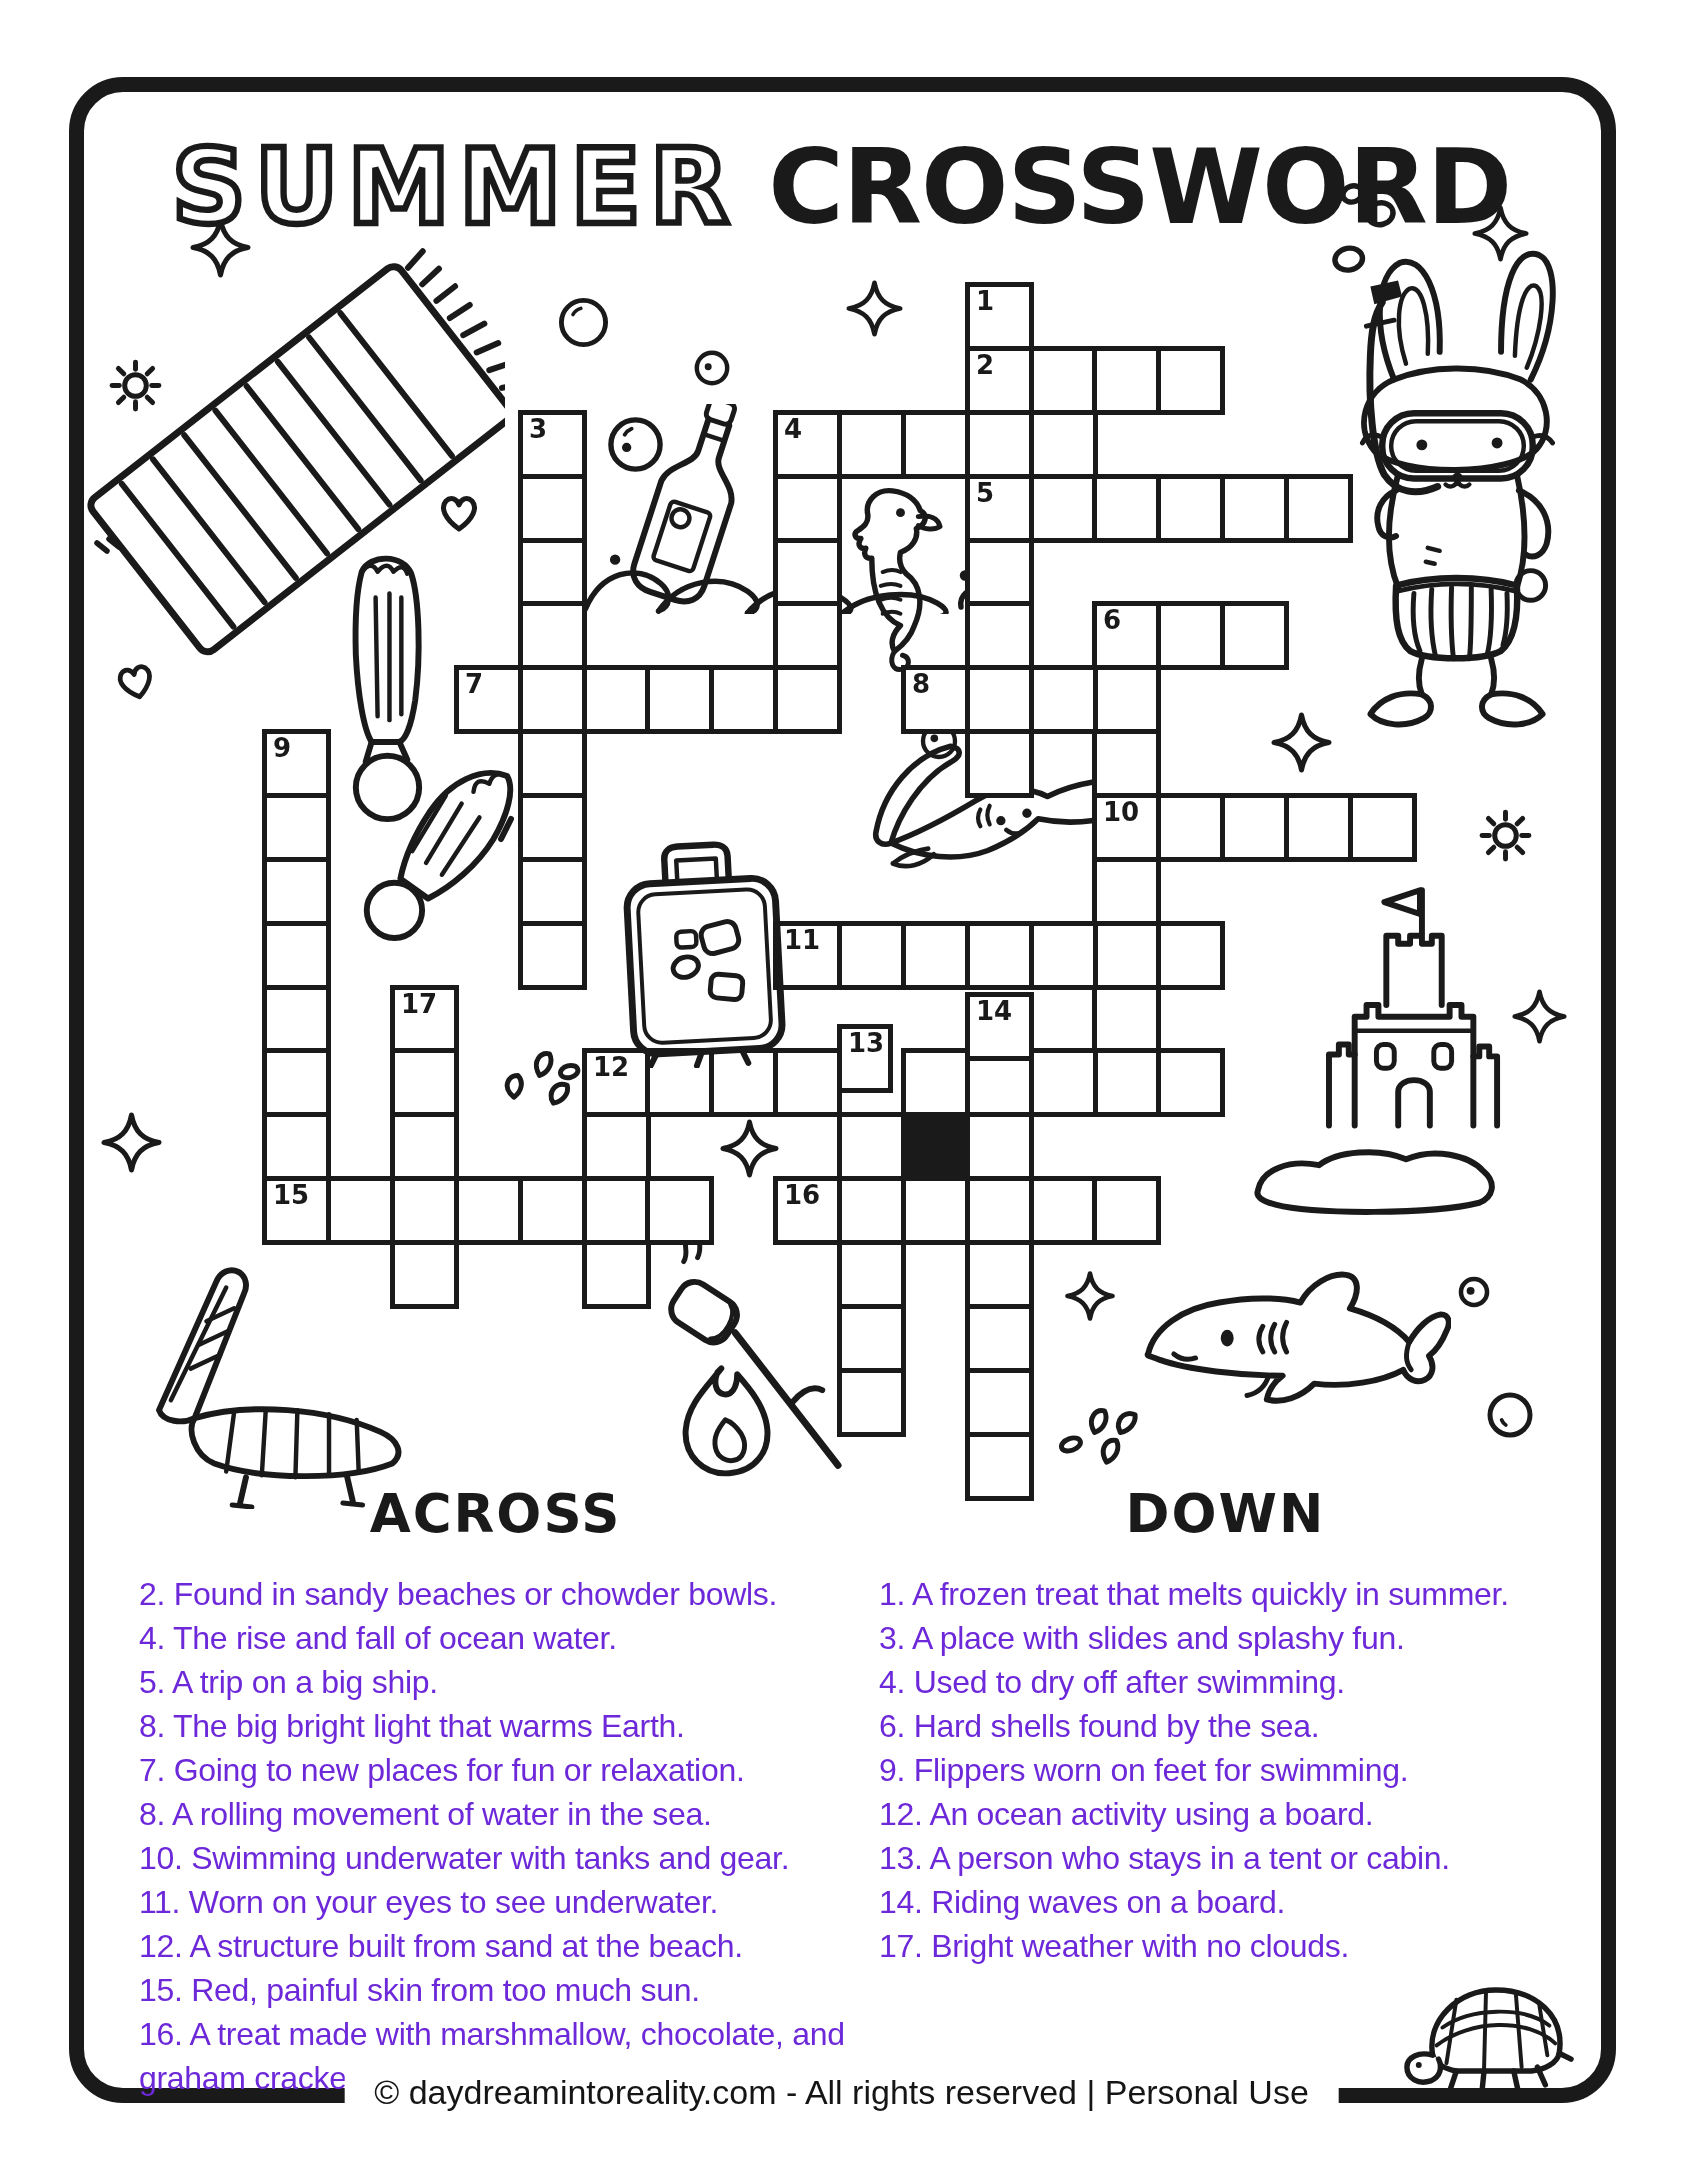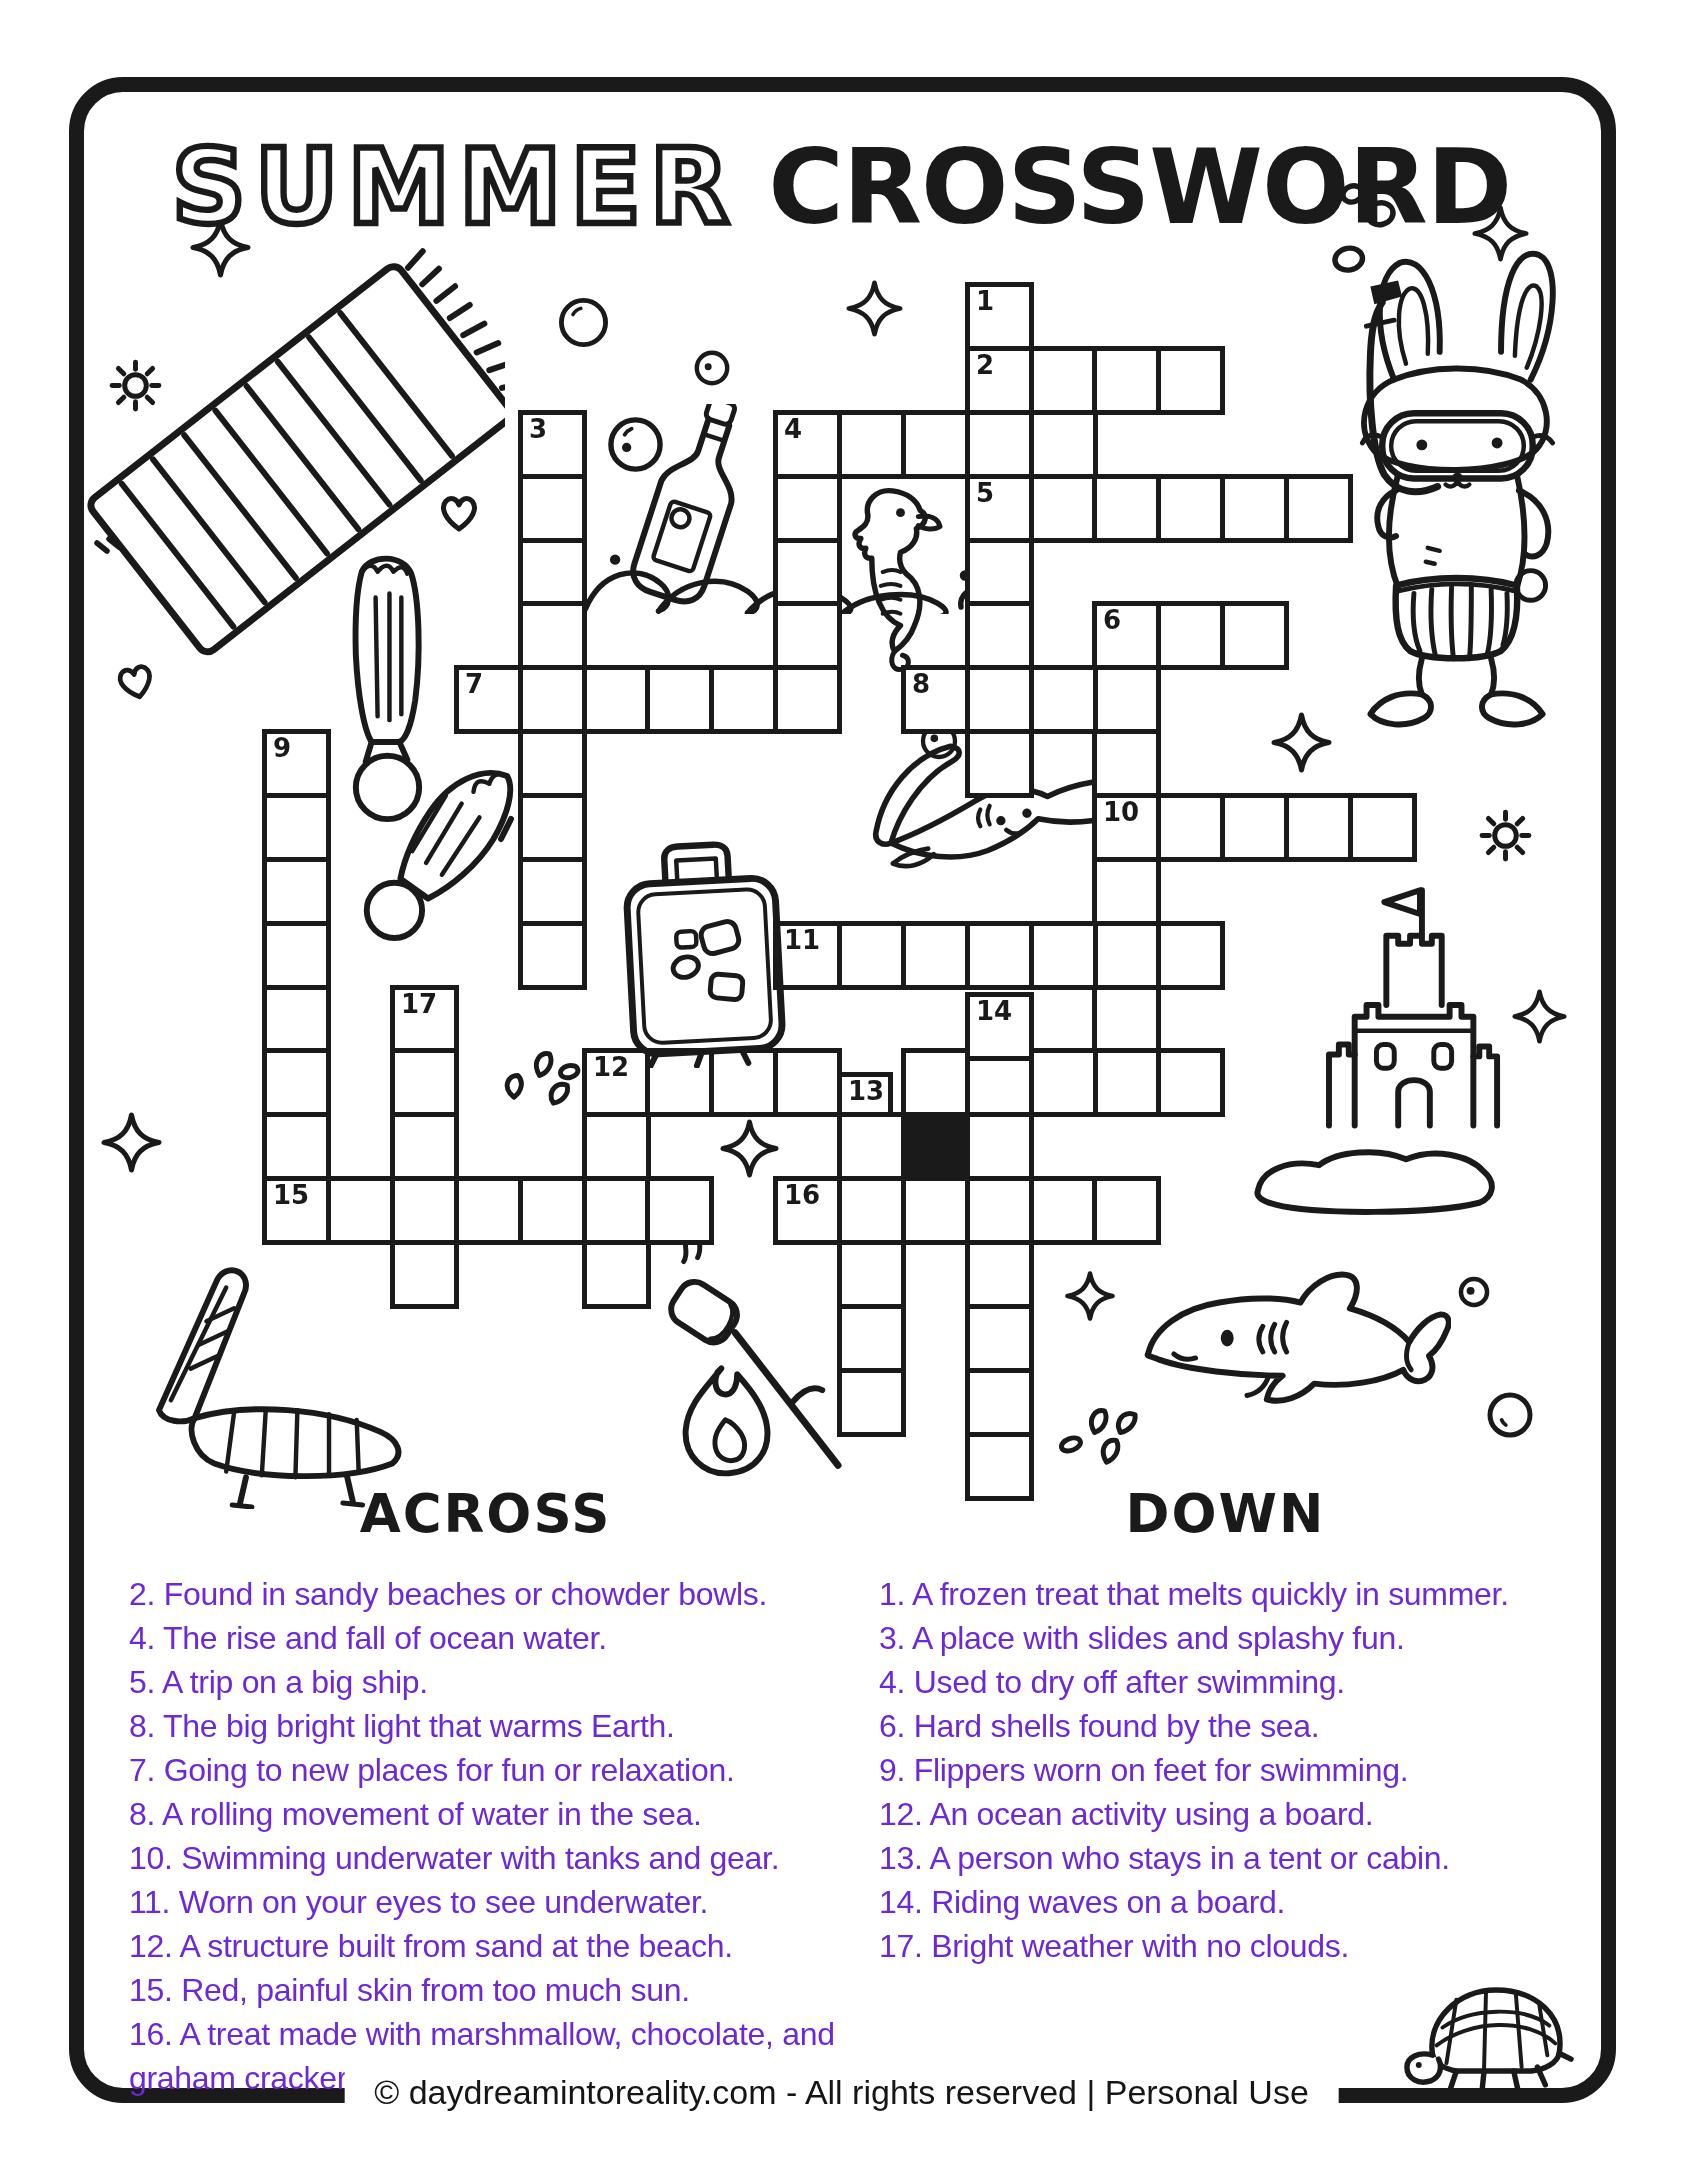--- a/index.html
+++ b/index.html
@@ -17,21 +17,21 @@
            color:var(--ink);letter-spacing:-1px;}
   .grid{position:absolute;left:0;top:0;width:100%;height:100%;z-index:3;pointer-events:none;}
   .cell{position:absolute;box-sizing:border-box;border:5px solid var(--ink);background:#fff;pointer-events:auto;}
   .cell.black{background:var(--ink);}
   .cellnum{position:absolute;top:1px;left:6px;font-family:"DejaVu Sans",sans-serif;
            font-weight:700;font-size:26px;line-height:1;color:var(--ink);}
   .clues{position:absolute;z-index:5;}
   .clues-heading{font-family:"DejaVu Sans",sans-serif;font-weight:800;font-size:53px;
                  letter-spacing:2px;text-align:center;color:var(--ink);}
   .clue-list{margin-top:28px;font-size:32px;line-height:44px;letter-spacing:-0.3px;color:#6d28d9;}
-  .clues.across{left:129px;top:1483px;width:713px;}
+  .clues.across{left:139px;top:1483px;width:713px;}
   .clues.down{left:879px;top:1483px;width:693px;}
   .footer{position:absolute;top:2067px;left:50%;transform:translateX(-50%);
           background:#fff;padding:0 30px;font-size:34px;line-height:51px;
           white-space:nowrap;z-index:5;color:#151515;}
   .turtle-layer{z-index:6;}
 </style>
 </head>
 <body style="--ink: #1a1a1a;">
 
 <div class="page">
@@ -499,21 +499,21 @@
       <div class="cell" style="left: 901px; top: 921px; width: 69px; height: 69px;"></div>
       <div class="cell" style="left: 965px; top: 921px; width: 69px; height: 69px;"></div>
       <div class="cell" style="left: 1029px; top: 921px; width: 69px; height: 69px;"></div>
       <div class="cell" style="left: 1156px; top: 921px; width: 69px; height: 69px;"></div>
       <div class="cell" style="left: 582px; top: 1048px; width: 69px; height: 69px;">
         <span class="cellnum">12</span>
       </div>
       <div class="cell" style="left: 645px; top: 1048px; width: 69px; height: 69px;"></div>
       <div class="cell" style="left: 709px; top: 1048px; width: 69px; height: 69px;"></div>
       <div class="cell" style="left: 773px; top: 1048px; width: 69px; height: 69px;"></div>
-      <div class="cell" style="left: 837px; top: 1072px; width: 56px; height: 69px;">
+      <div class="cell" style="left: 837px; top: 1024px; width: 56px; height: 69px;">
         <span class="cellnum">13</span>
       </div>
       <div class="cell" style="left: 901px; top: 1048px; width: 69px; height: 69px;"></div>
       <div class="cell" style="left: 965px; top: 992px; width: 69px; height: 69px;">
         <span class="cellnum">14</span>
       </div>
       <div class="cell" style="left: 1029px; top: 1048px; width: 69px; height: 69px;"></div>
       <div class="cell" style="left: 1156px; top: 1048px; width: 69px; height: 69px;"></div>
       <div class="cell" style="left: 582px; top: 1112px; width: 69px; height: 69px;"></div>
       <div class="cell" style="left: 582px; top: 1176px; width: 69px; height: 69px;"></div>

